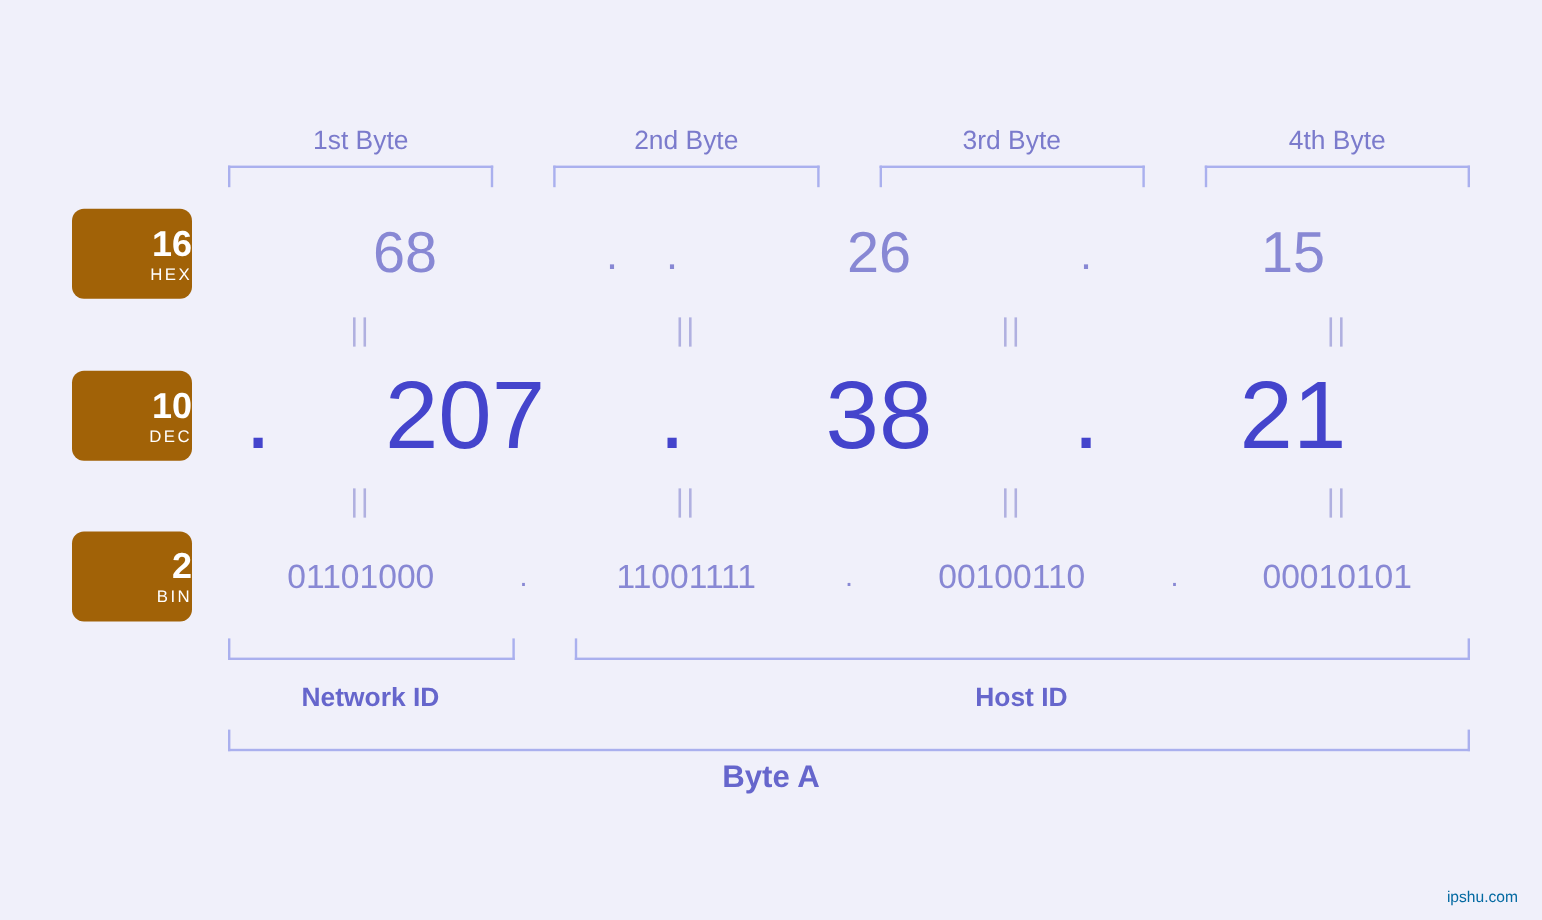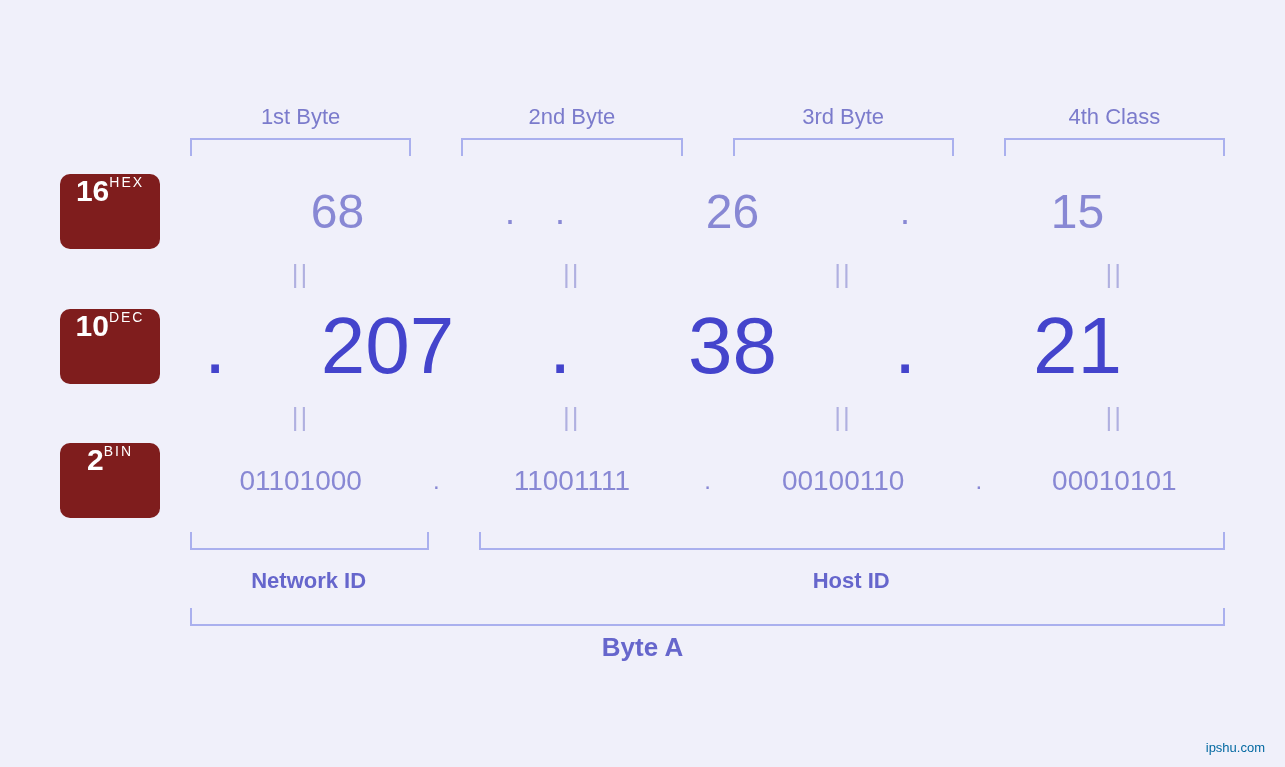--- a/index.html
+++ b/index.html
@@ -76,24 +76,25 @@
       display: flex;
       width: 100%;
       justify-content: center;
       align-items: center;
       margin: 6px 0;
     }
 
     .base-badge {
       width: 100px;
       height: 75px;
-      background-color: #7f1d1d;
+      background-color: #a16207;
       border-radius: 10px;
       display: flex;
-      align-items: flex-start;
+      flex-direction: column;
+      align-items: flex-end;
       justify-content: center;
       margin-right: 30px;
       flex-shrink: 0;
     }
 
     .base-number {
       color: white;
       font-size: 30px;
       font-weight: 600;
       line-height: 1.1;
@@ -186,21 +187,21 @@
 <div class="container">
 
   <div class="byte-labels">
     <div class="base-badge-spacer"></div>
     <div class="byte-col">1st Byte</div>
     <div class="dot-col"></div>
     <div class="byte-col">2nd Byte</div>
     <div class="dot-col"></div>
     <div class="byte-col">3rd Byte</div>
     <div class="dot-col"></div>
-    <div class="byte-col">4th Class</div>
+    <div class="byte-col">4th Byte</div>
   </div>
 
   <div class="bracket-row">
     <div class="base-badge-spacer"></div>
     <div class="bracket"></div>
     <div class="dot-spacer"></div>
     <div class="bracket"></div>
     <div class="dot-spacer"></div>
     <div class="bracket"></div>
     <div class="dot-spacer"></div>

